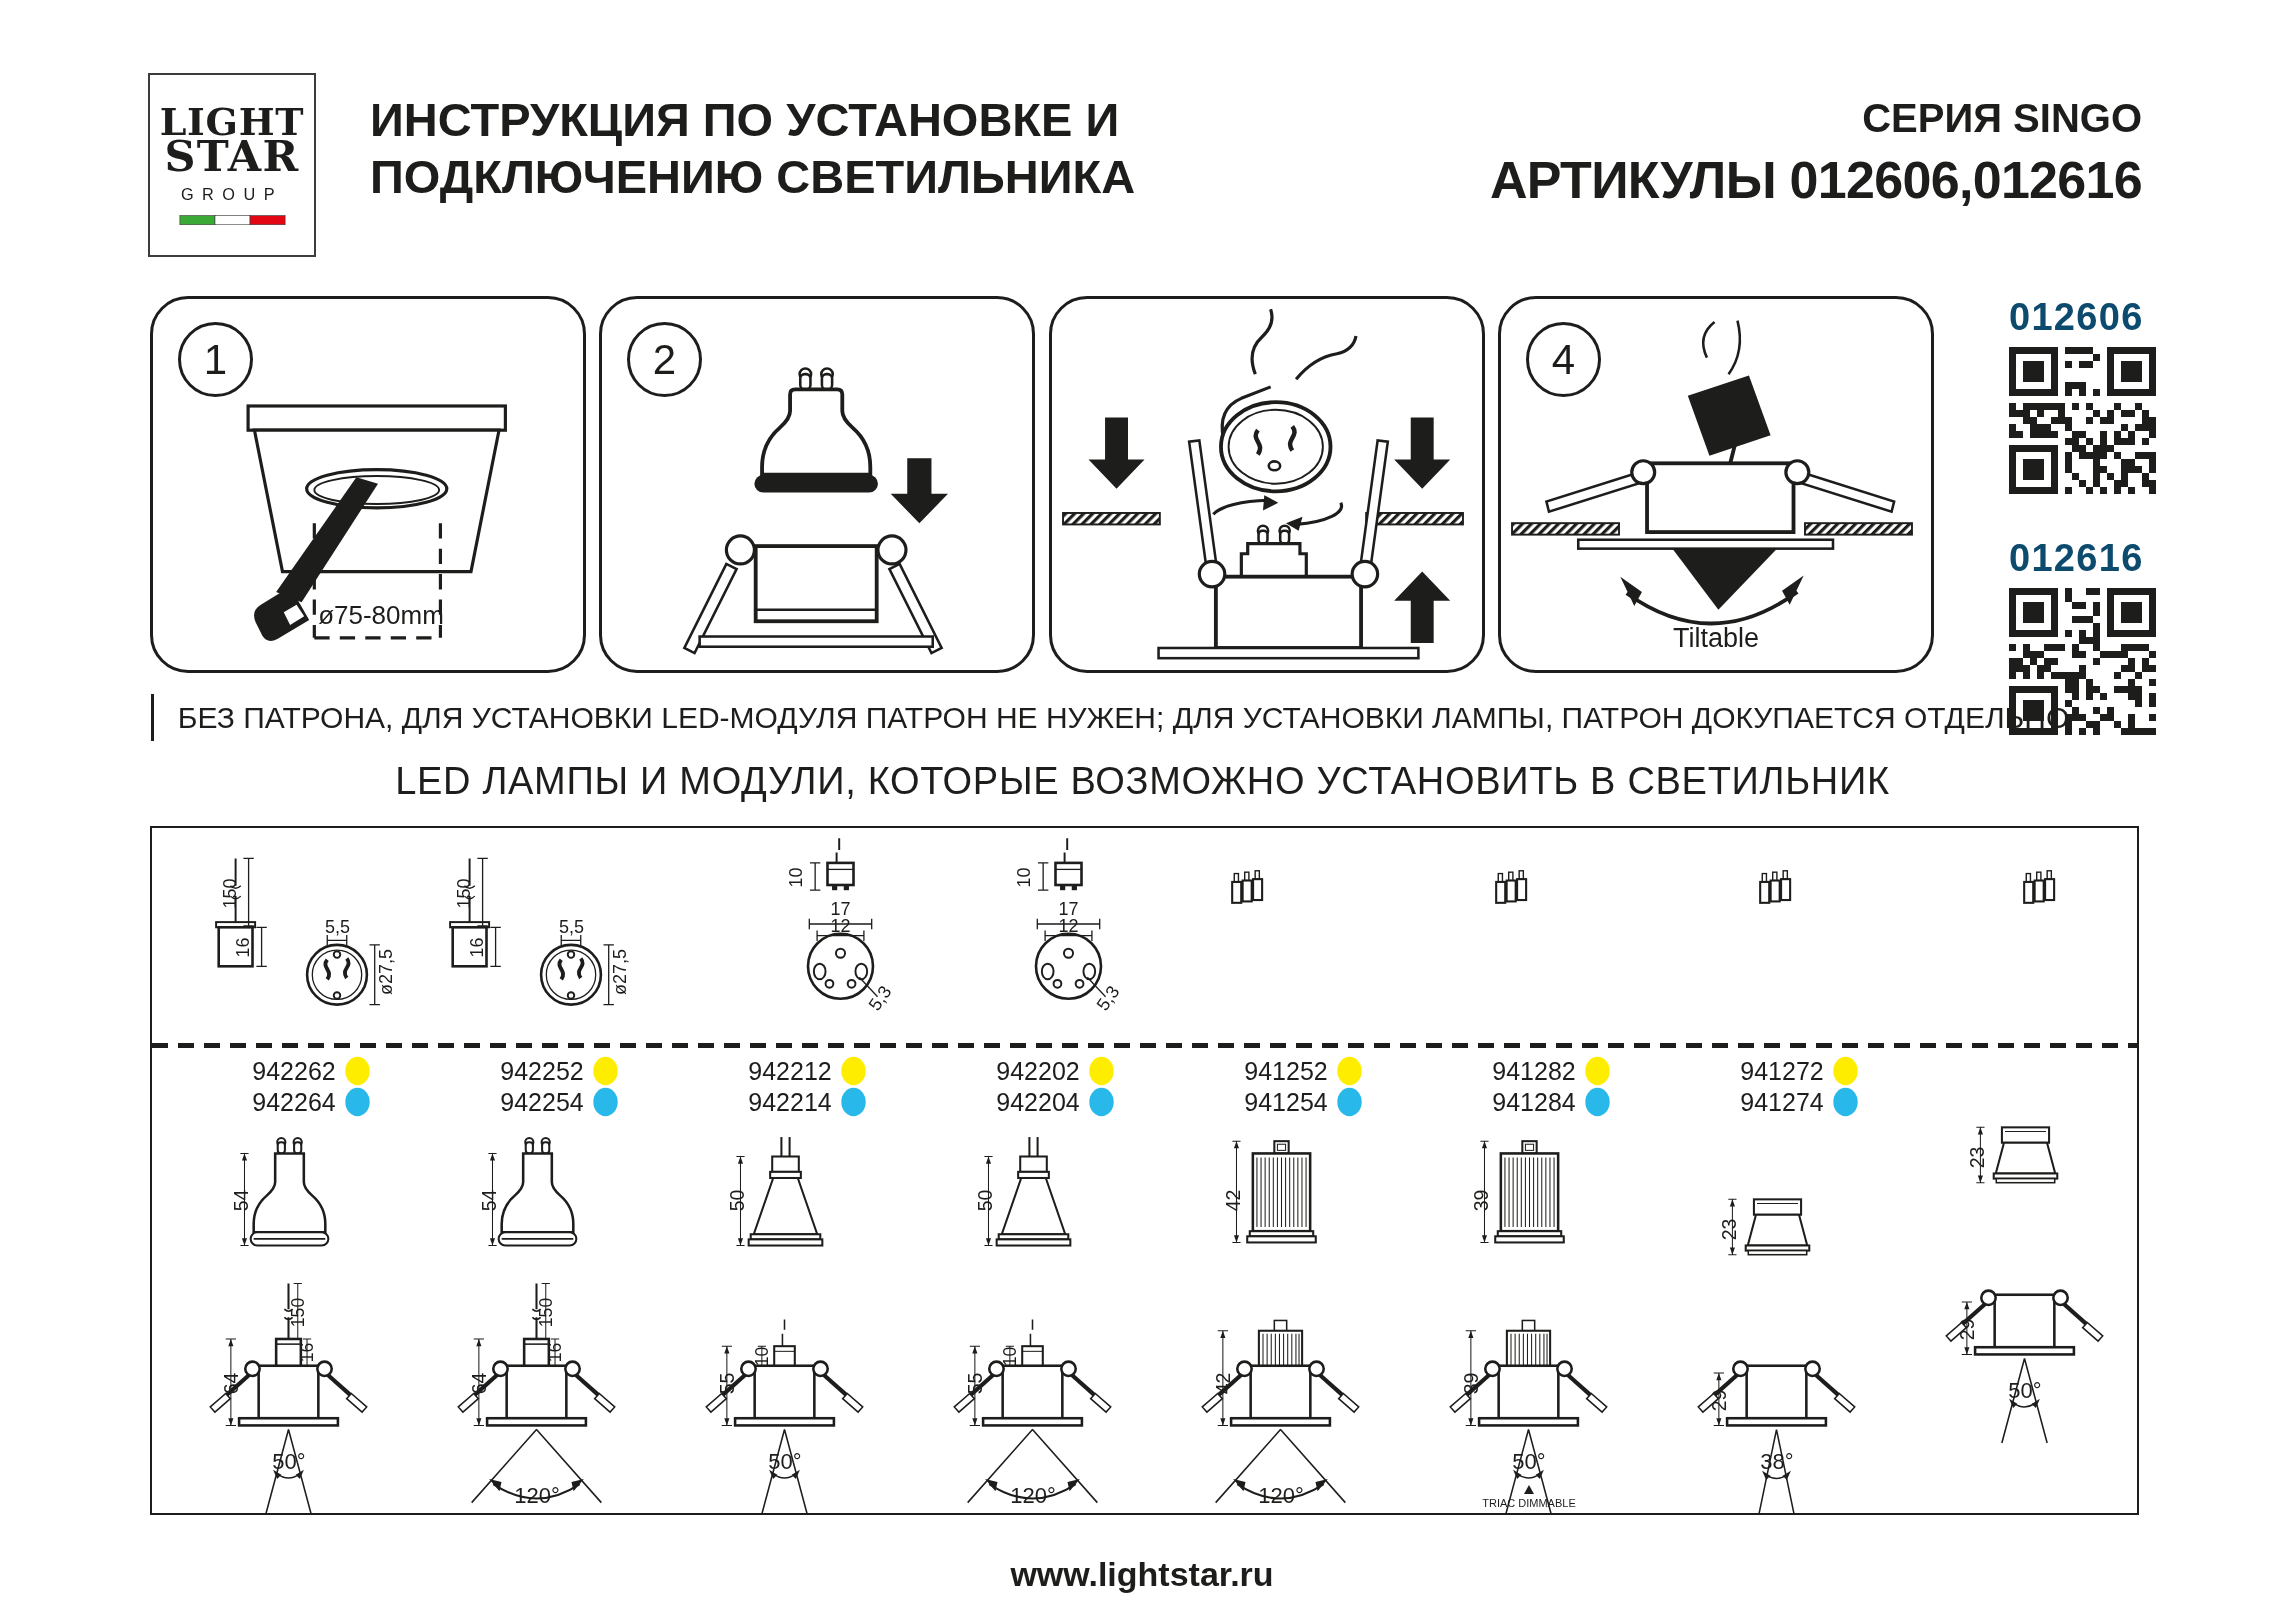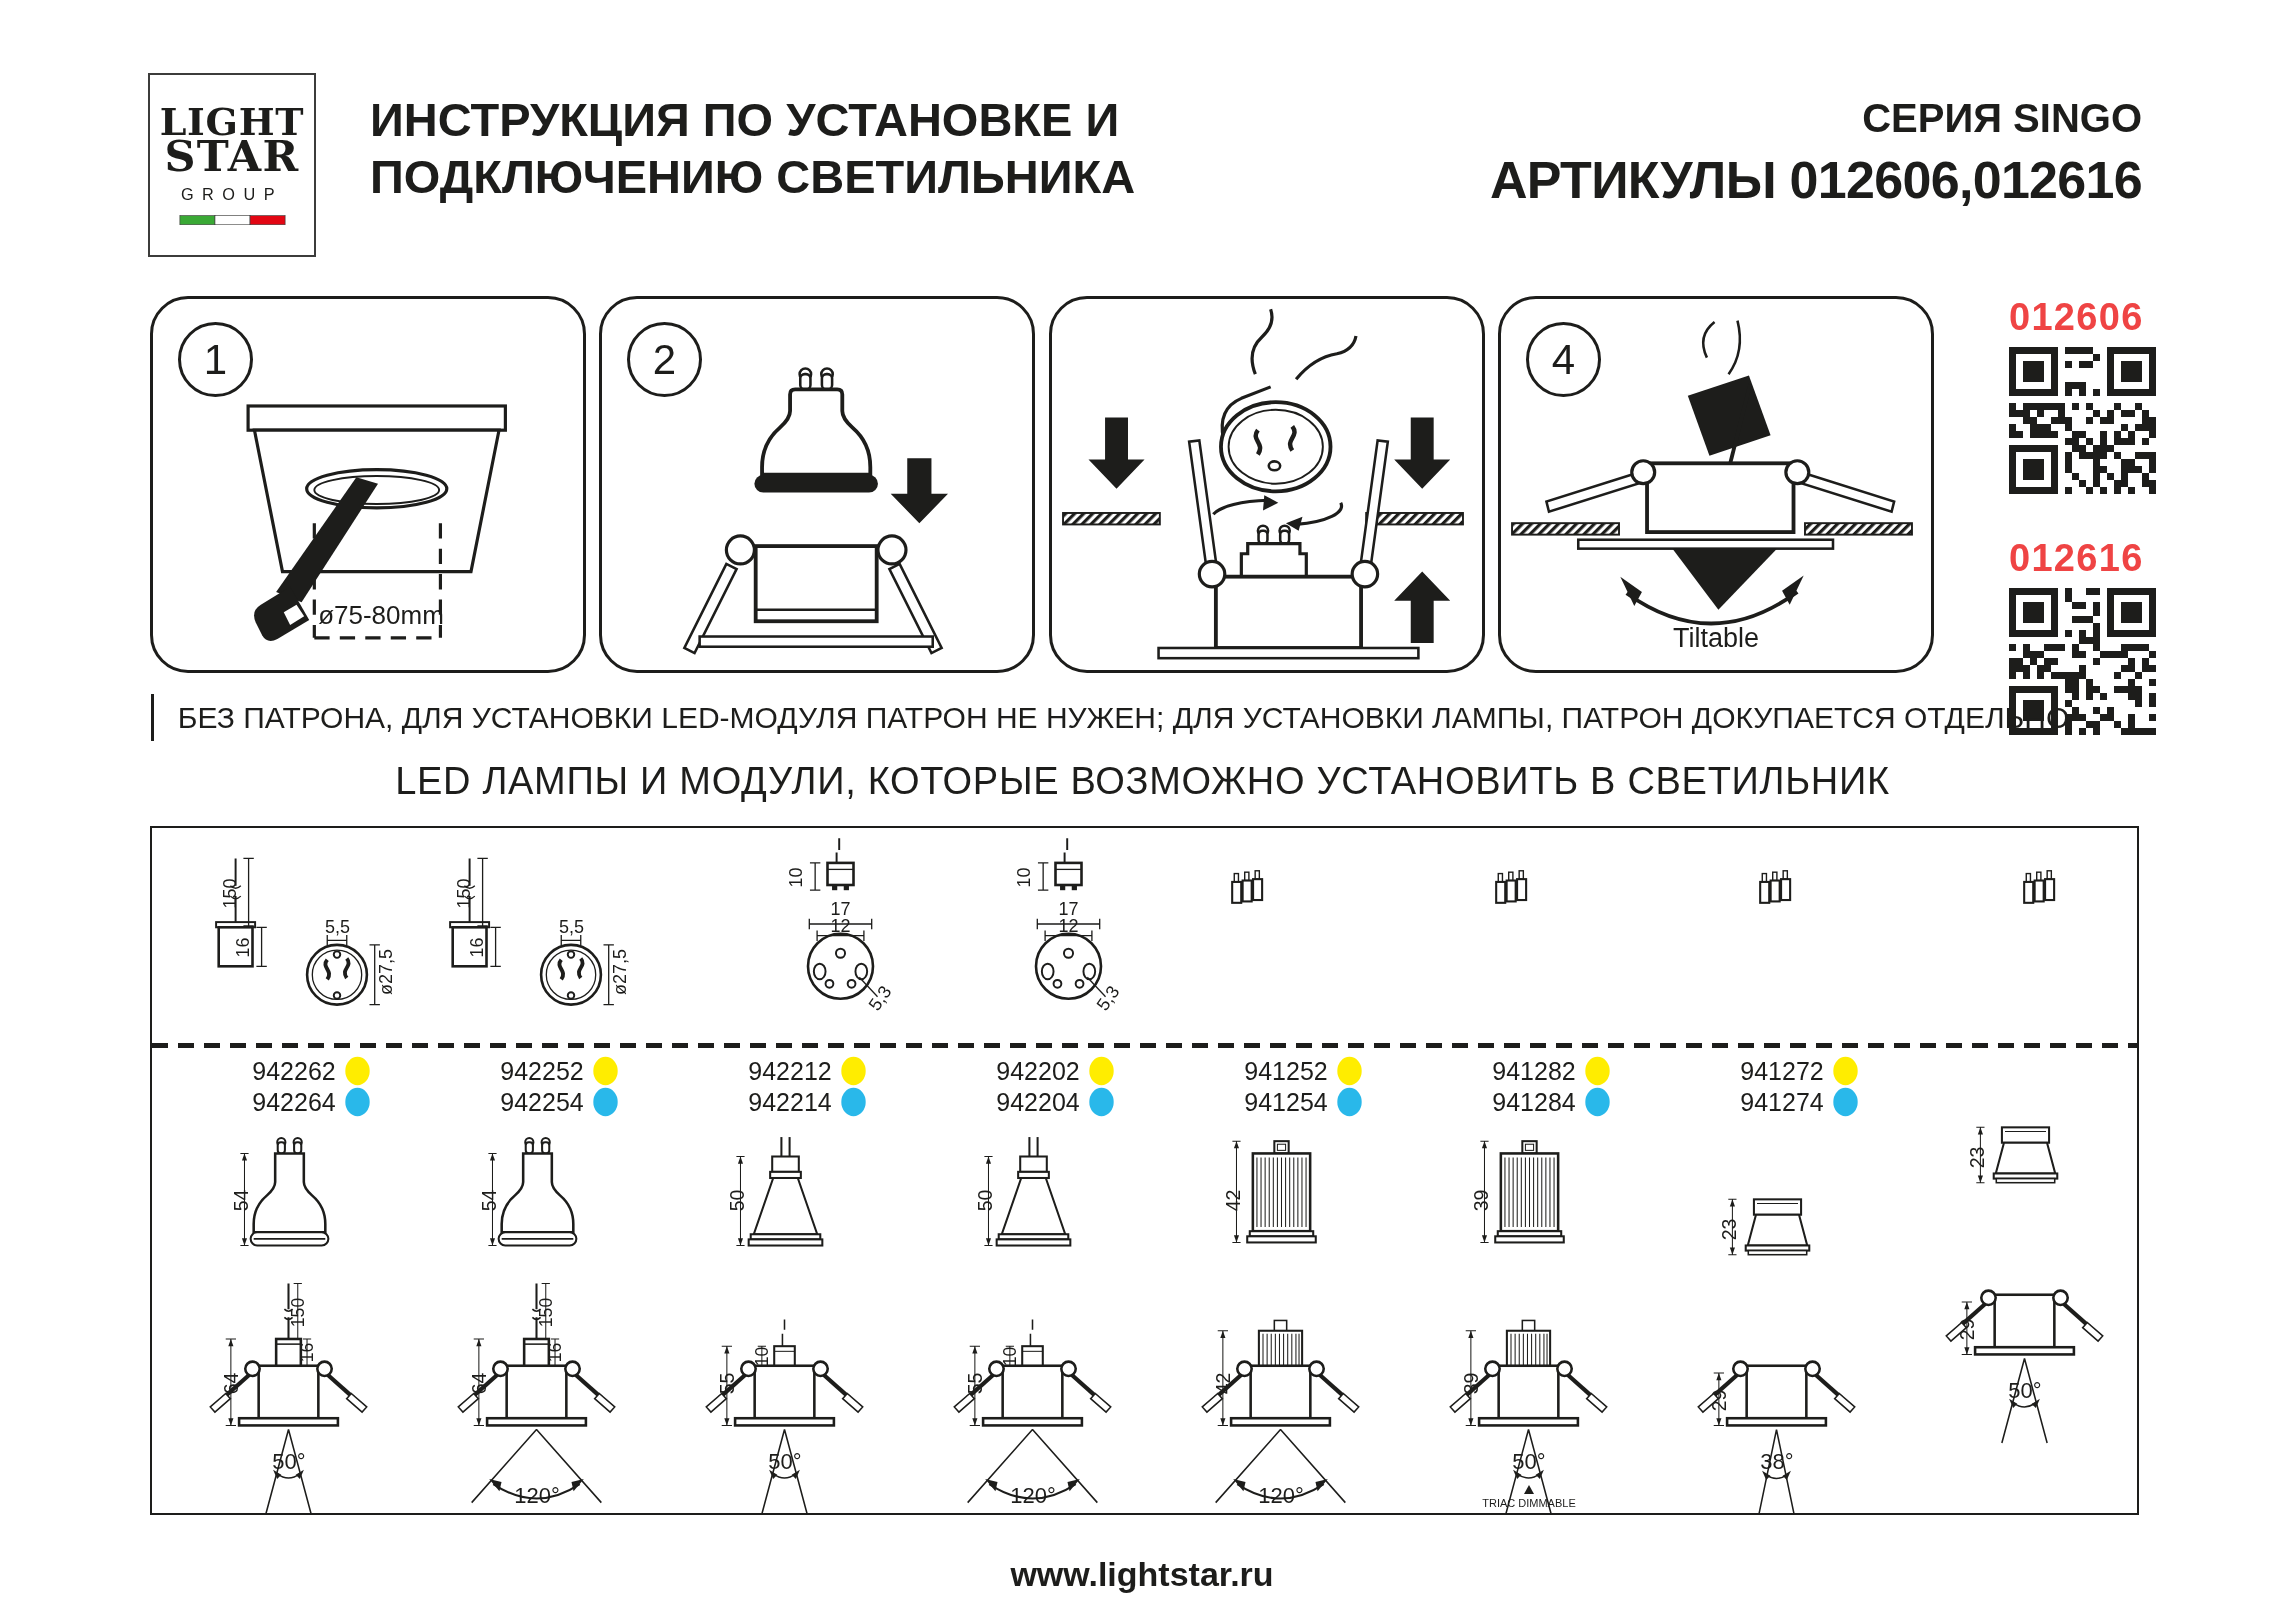--- a/index.html
+++ b/index.html
@@ -25,21 +25,21 @@
   .step-panel{position:absolute;top:0;width:430px;height:371px;border:3.9px solid #1d1d1b;border-radius:38px;background:#fff;}
   .sp1{left:0;} .sp2{left:449px;} .sp3{left:899px;} .sp4{left:1348px;}
   .step-num{position:absolute;left:25px;top:23.4px;width:69px;height:69px;border:3.3px solid #1d1d1b;border-radius:50%;
             display:flex;align-items:center;justify-content:center;font-size:42px;background:#fff;z-index:2;}
   .step-art{position:absolute;left:0;top:0;width:422px;height:363px;}
   .hole-dim{position:absolute;left:98px;top:301px;width:260px;text-align:center;font-size:26px;}
   .tiltable{position:absolute;left:85px;top:324px;width:260px;text-align:center;font-size:27px;}
 
   
   .qr-col{position:absolute;left:1859px;top:0;width:154px;}
-  .qr-label{font-size:38px;font-weight:bold;color:#ef4444;letter-spacing:1.3px;}
+  .qr-label{font-size:38px;font-weight:bold;color:#0c4a6e;letter-spacing:1.3px;}
   .qr-box{width:147px;height:147px;margin-top:7.8px;}
   .qr-item2{margin-top:43px;}
 
   
   .note-row{position:absolute;left:151px;top:694px;display:flex;align-items:center;}
   .note-bar{width:3.3px;height:47px;background:#1d1d1b;margin-right:23.4px;}
   .note{font-size:30px;letter-spacing:0;}
   .section-title{position:absolute;left:150px;top:760px;width:1985px;text-align:center;font-size:38px;letter-spacing:0.7px;}
 
   

